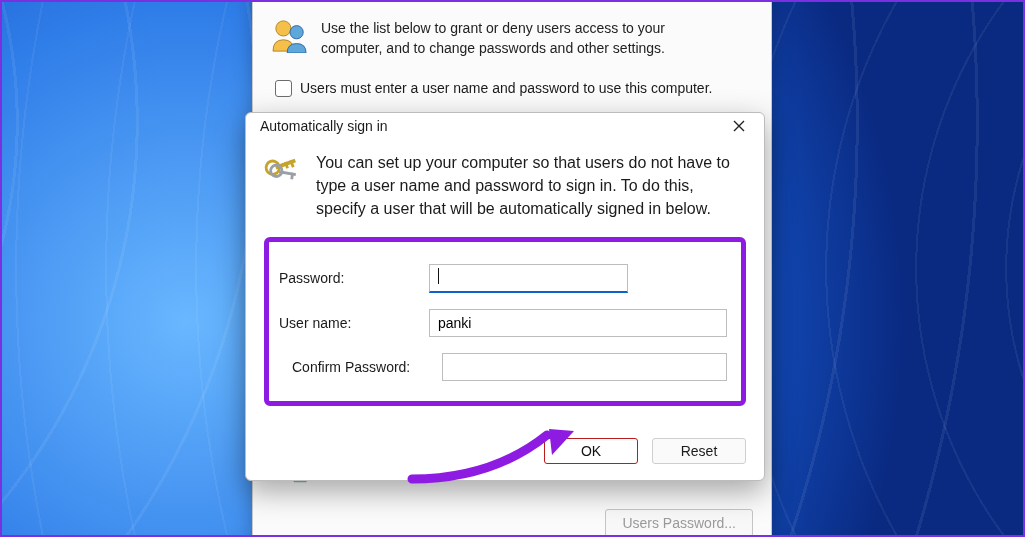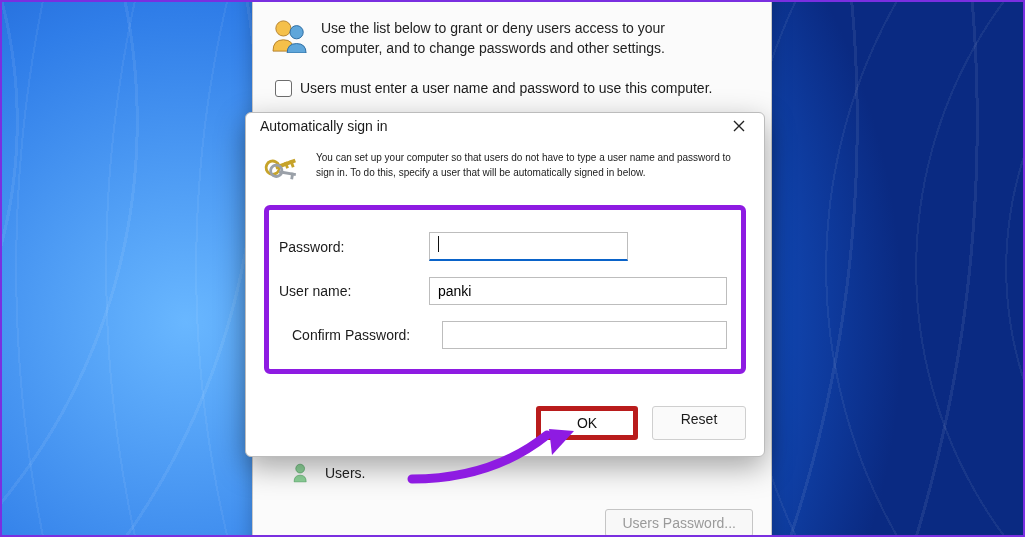--- a/index.html
+++ b/index.html
@@ -151,21 +151,21 @@
     gap: 14px;
     align-items: flex-start;
   }
   .keys-icon {
     width: 38px;
     height: 36px;
     flex: 0 0 38px;
     margin-top: 2px;
   }
   .dlg-intro .text {
-    font-size: 10px;
+    font-size: 16px;
     line-height: 1.45;
     max-width: 420px;
   }
   .highlight-box {
     margin-top: 16px;
     border: 5px solid #8e1be2;
     border-radius: 6px;
     padding: 14px 14px 14px 10px;
   }
   .form-row {
@@ -214,21 +214,21 @@
     min-width: 92px;
     padding: 4px 0;
     font-size: 14px;
     text-align: center;
     border-radius: 3px;
     border: 1px solid #cfcfcf;
     background: #fafafa;
     cursor: pointer;
   }
   .btn.primary {
-    border: 5px solid #b91c1c;
+    border: 1px solid #b91c1c;
     background: #ffffff;
     color: #111;
   }
 
   
   .arrow-svg {
     position: absolute;
     left: 400px;
     top: 427px;
     width: 200px;

